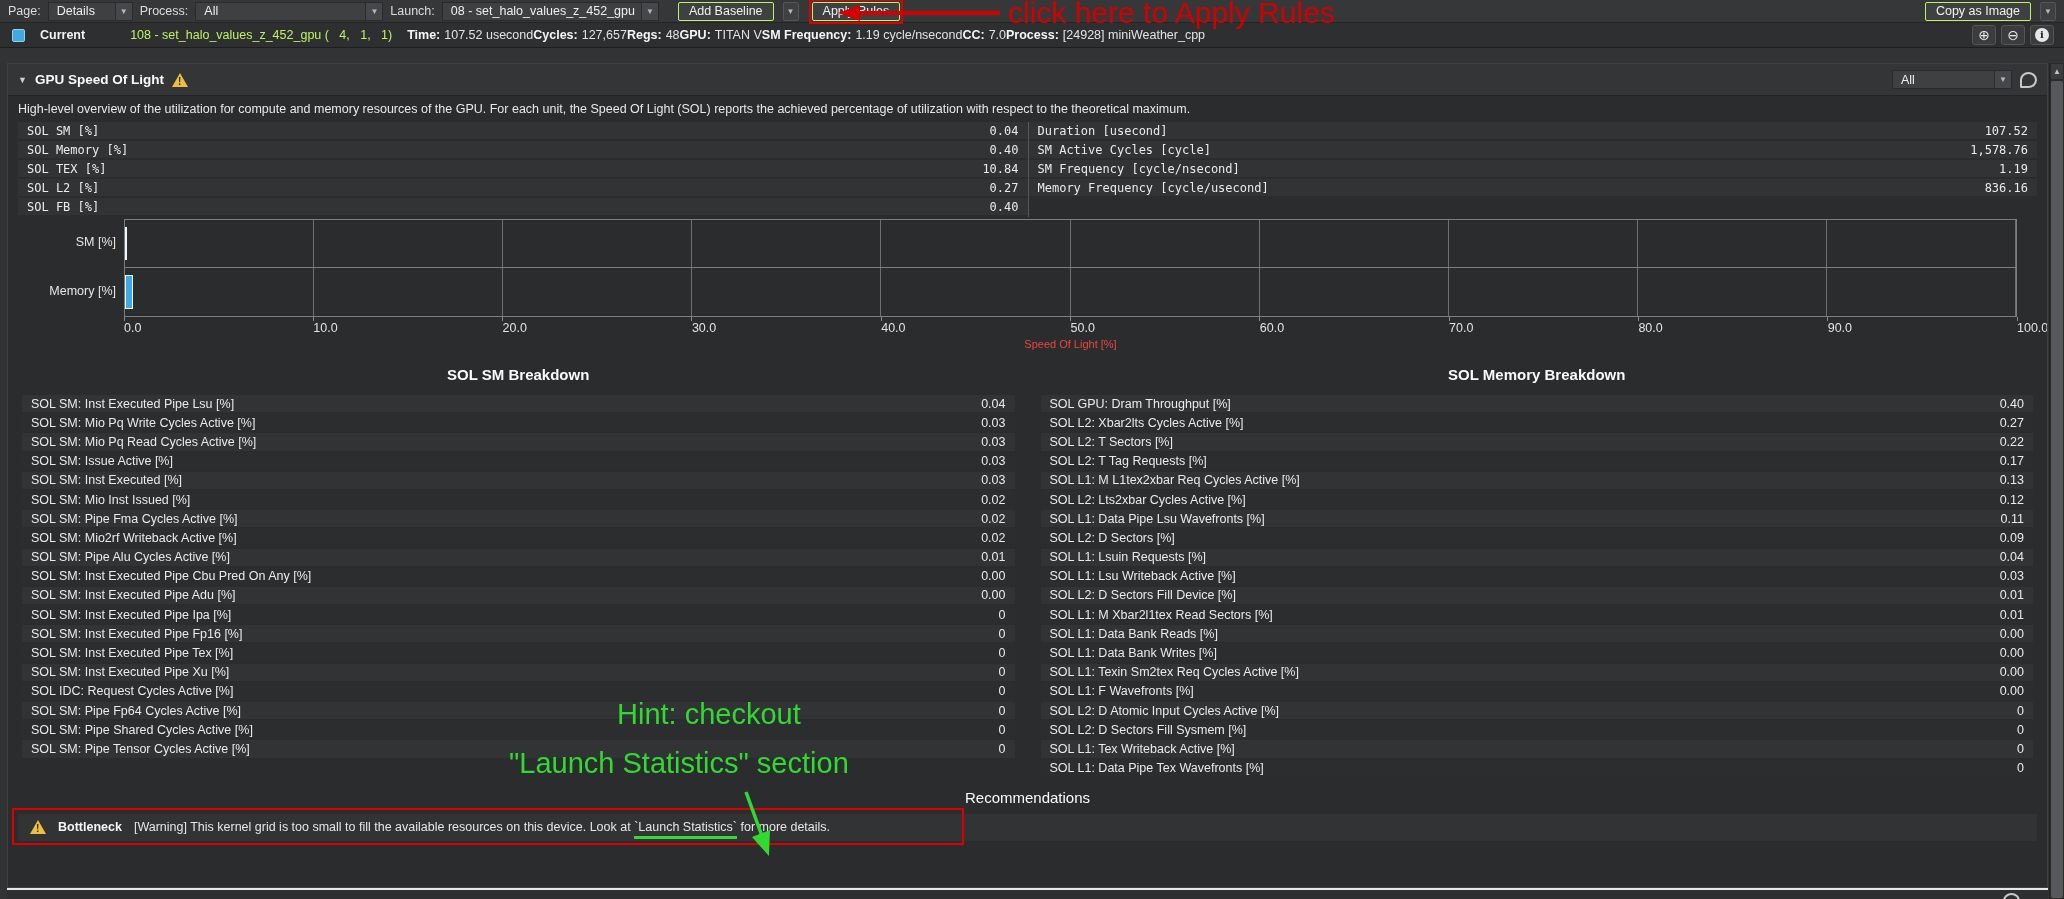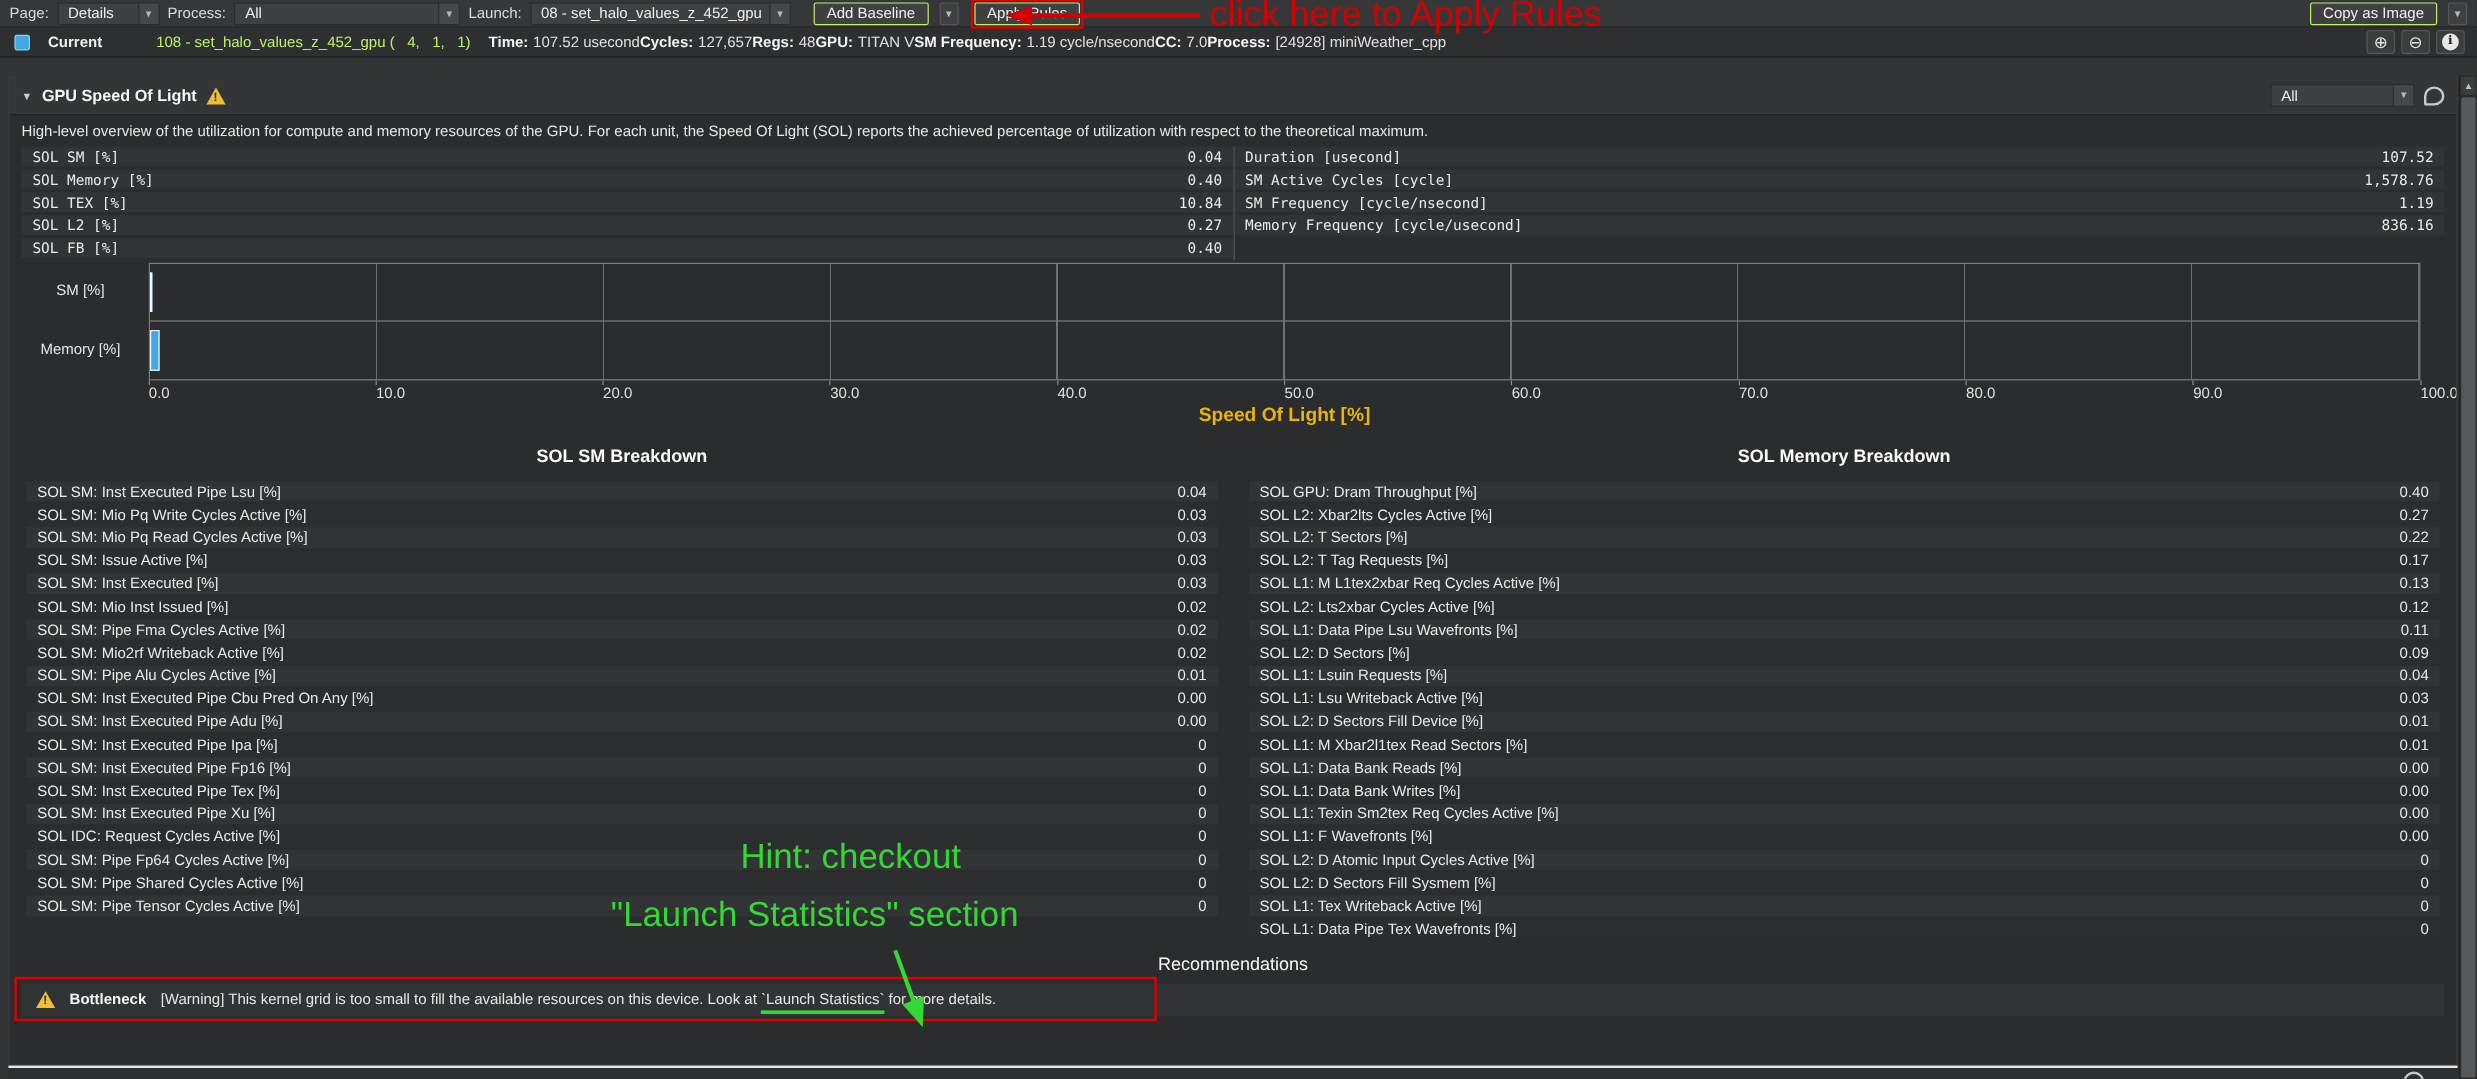--- a/index.html
+++ b/index.html
@@ -41,31 +41,31 @@
   .description { padding:6px 10px 5px; color:#e8e8e8; }
 
   
   .sol-grid { display:grid; grid-template-columns:1fr 1fr; margin:1px 10px 2px; }
   .sol-col-right { border-left:1px solid #575757; }
   .sol-row { display:flex; justify-content:space-between; align-items:center; height:17px; margin-bottom:2px; padding:0 9px; background:#313334; font-family:"DejaVu Sans Mono","Liberation Mono",monospace; font-size:12px; color:#eaeaea; }
 
   
   .chart-title { text-align:center; font-weight:bold; font-size:15px; color:#fafafa; margin:7px 0 9px; }
   .chart-area { position:relative; margin:0 30px 0 10px; }
-  .plot-label { position:absolute; width:98px; text-align:center; font-size:12.5px; color:#e6e6e6; }
+  .plot-label { position:absolute; width:98px; text-align:right; font-size:12.5px; color:#e6e6e6; }
   .plot { margin-left:106px; height:98px; border:1px solid #7d7d7d; position:relative;
           background-image:repeating-linear-gradient(to right, transparent 0, transparent calc(10% - 1px), #6f6f6f calc(10% - 1px), #6f6f6f 10%); }
   .plot-row { height:48px; position:relative; }
   .plot-row-sm { border-bottom:1px solid #7d7d7d; }
   .bar { position:absolute; left:0; top:7px; bottom:7px; background:#3fa9e6; border:1px solid #eef7fc; }
   .ticks { position:relative; margin-left:106px; height:17px; }
   .tick { position:absolute; top:0; width:0; }
   .tickmark { position:absolute; left:-0.5px; top:0; width:1px; height:4px; background:#8a8a8a; display:block; }
   .tick-label { display:block; transform:translateX(-50%); padding-top:4px; font-size:12.5px; color:#e2e2e2; white-space:nowrap; }
-  .xlabel { margin-left:106px; text-align:center; font-weight:bold; font-size:16px; color:#eab308; padding:4px 0 6px; }
+  .xlabel { margin-left:106px; text-align:center; font-weight:normal; font-size:11px; color:#ef4444; padding:4px 0 6px; }
 
   
   .breakdown { display:grid; grid-template-columns:1fr 1fr; gap:0 26px; margin:2px 14px 0; align-items:start; }
   .bd-title { text-align:center; font-weight:bold; font-size:15px; color:#fafafa; margin:8px 0 12px; }
   .bd-rows div.bd-row:nth-of-type(odd) { background:#313334; }
   .bd-rows div.bd-row:nth-of-type(even) { background:#2b2d2e; }
   .bd-row { display:flex; justify-content:space-between; align-items:center; height:17.2px; margin-bottom:2px; padding:0 9px; font-size:12.5px; color:#eaeaea; }
 
   
   .reco-title { text-align:center; font-weight:normal; font-size:15px; color:#fafafa; margin:10px 0 8px; }

